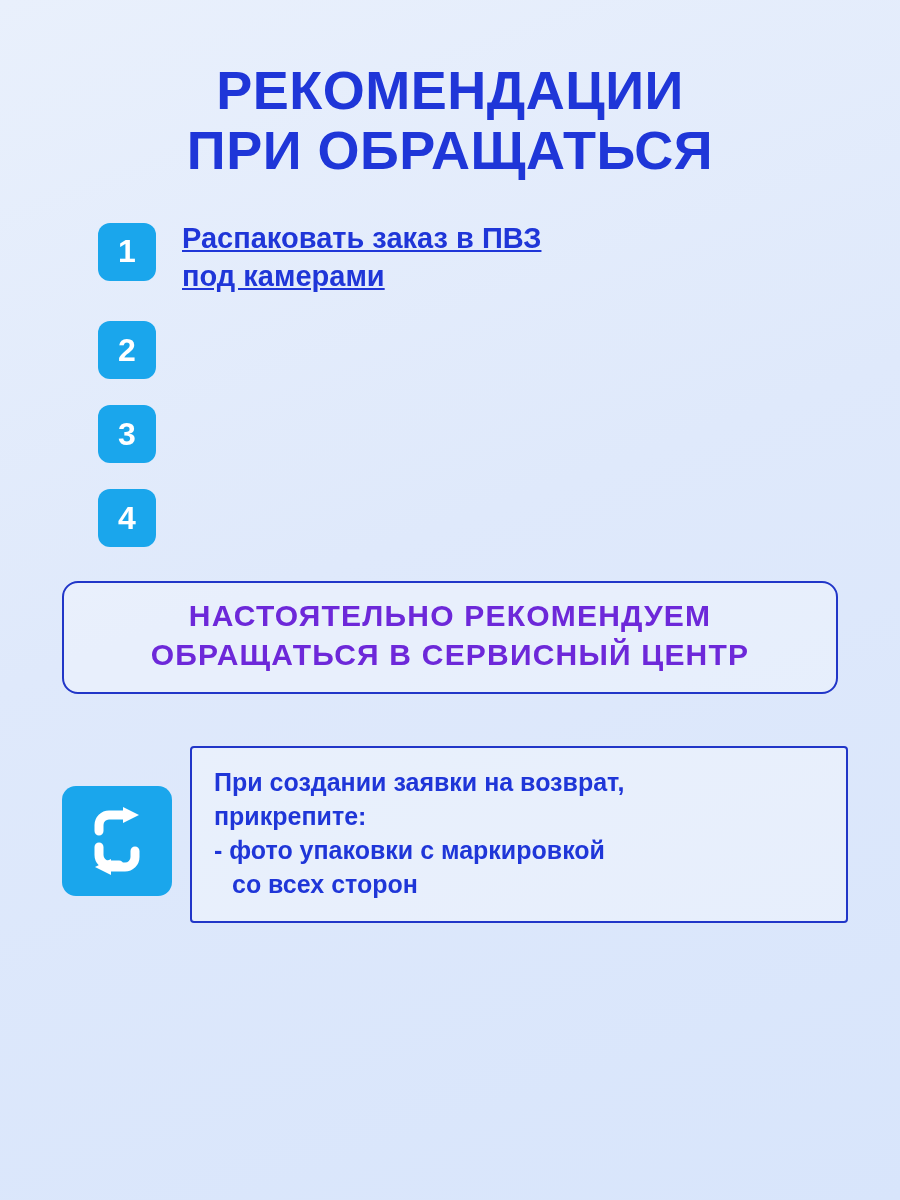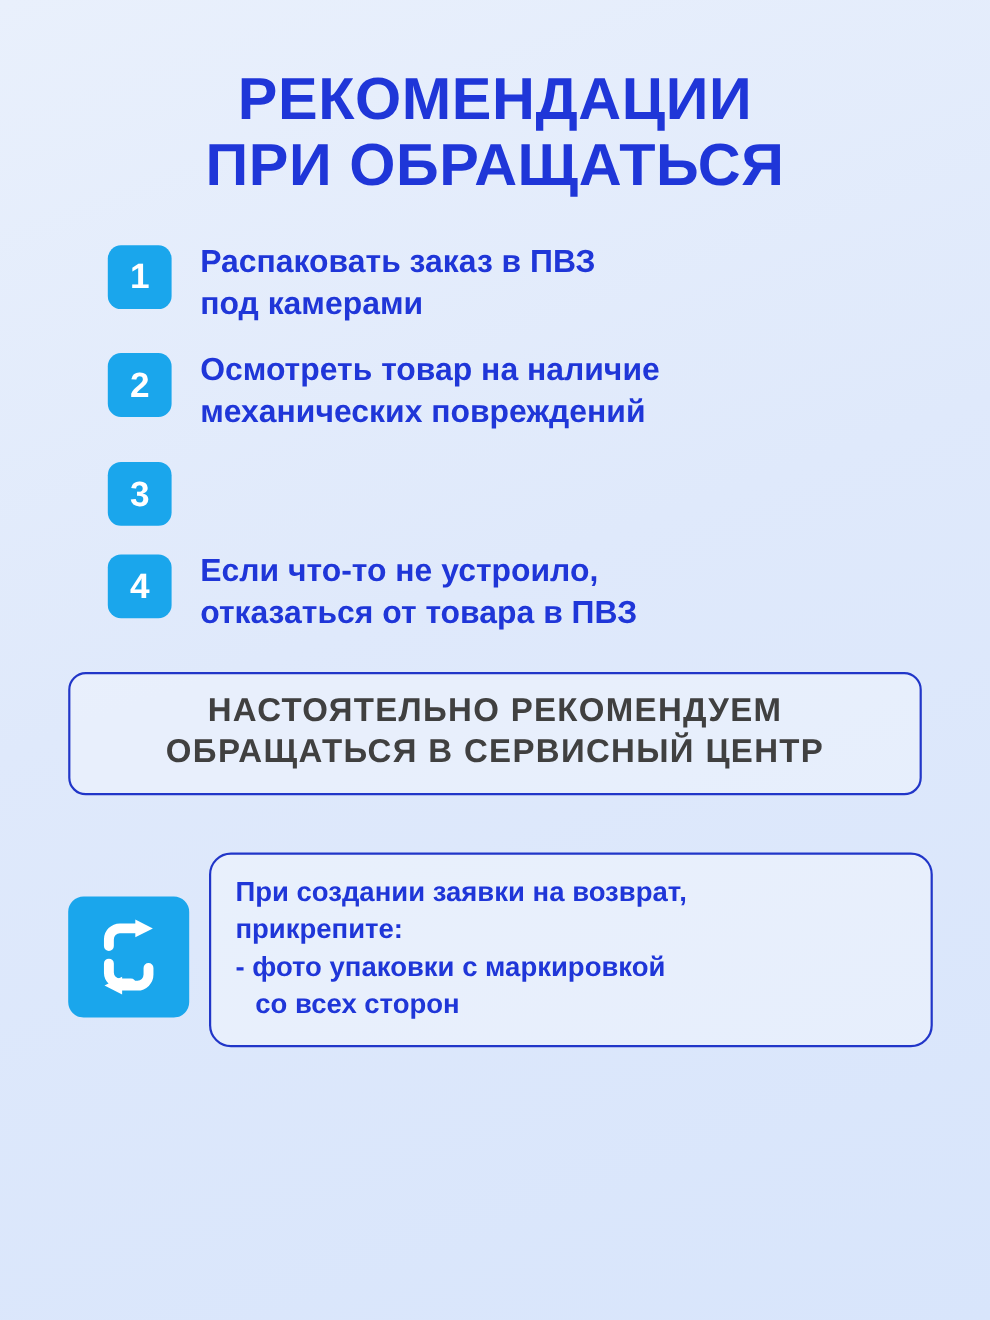--- a/index.html
+++ b/index.html
@@ -60,38 +60,39 @@
     justify-content: center;
     margin-top: 4px;
   }
   .step-text {
     margin-left: 26px;
     font-size: 29px;
     font-weight: bold;
     line-height: 1.32;
     color: #1f36d8;
     white-space: pre-line;
+    text-decoration: underline;
   }
 
   
   .banner {
     margin: 34px 22px 0 22px;
     border: 2px solid #2136c8;
     border-radius: 16px;
     background: rgba(255,255,255,0.30);
     padding: 14px 10px 18px 10px;
     text-align: center;
   }
   .banner-line {
     display: block;
     font-size: 30px;
     font-weight: bold;
     line-height: 1.28;
     letter-spacing: 1.2px;
-    color: #404040;
+    color: #6d28d9;
     white-space: nowrap;
   }
 
   
   .bottom {
     display: flex;
     align-items: flex-start;
     margin-top: 52px;
   }
   .refresh-icon {
@@ -101,21 +102,21 @@
     border-radius: 14px;
     background: #1aa6ec;
     margin: 40px 18px 0 22px;
     display: flex;
     align-items: center;
     justify-content: center;
   }
   .note {
     flex: 1 1 auto;
     border: 2px solid #2136c8;
-    border-radius: 20px;
+    border-radius: 4px;
     background: rgba(255,255,255,0.34);
     padding: 18px 20px 20px 22px;
     margin-right: 12px;
   }
   .note-line {
     font-size: 25px;
     font-weight: bold;
     line-height: 1.35;
     color: #1f36d8;
     white-space: pre-line;
@@ -137,32 +138,28 @@
   <div class="steps">
 
     <div class="step">
       <div class="step-num">1</div>
       <div class="step-text">Распаковать заказ в ПВЗ
 под камерами</div>
     </div>
 
     <div class="step">
       <div class="step-num">2</div>
-      <div class="step-text">Осмотреть товар на наличие
-механических повреждений</div>
     </div>
 
     <div class="step">
       <div class="step-num">3</div>
     </div>
 
     <div class="step">
       <div class="step-num">4</div>
-      <div class="step-text">Если что-то не устроило,
-отказаться от товара в ПВЗ</div>
     </div>
 
   </div>
 
   <div class="banner">
     <span class="banner-line">НАСТОЯТЕЛЬНО РЕКОМЕНДУЕМ</span>
     <span class="banner-line">ОБРАЩАТЬСЯ В СЕРВИСНЫЙ ЦЕНТР</span>
   </div>
 
   <div class="bottom">

